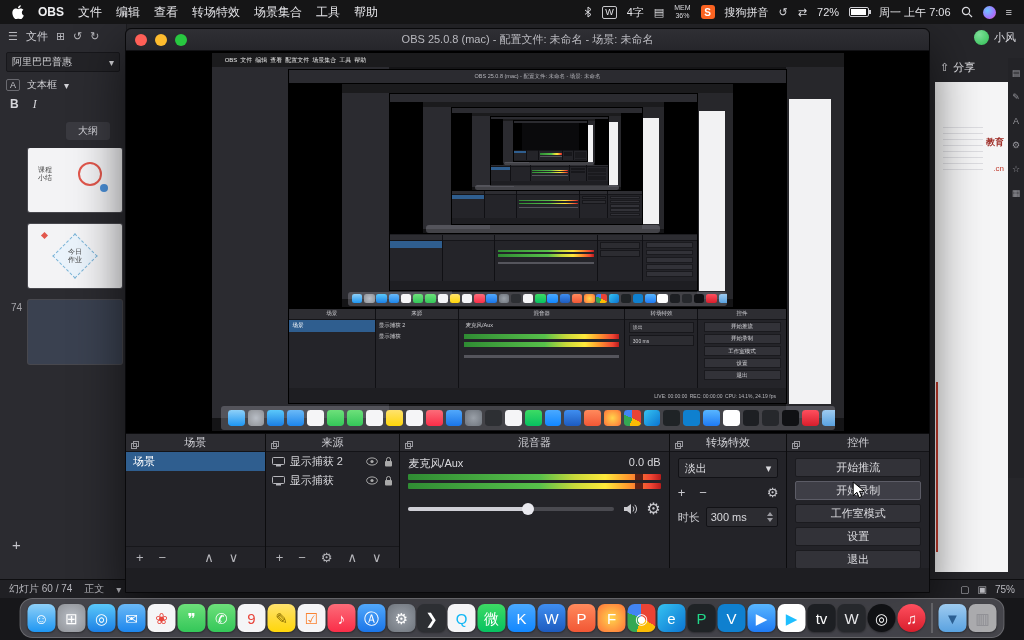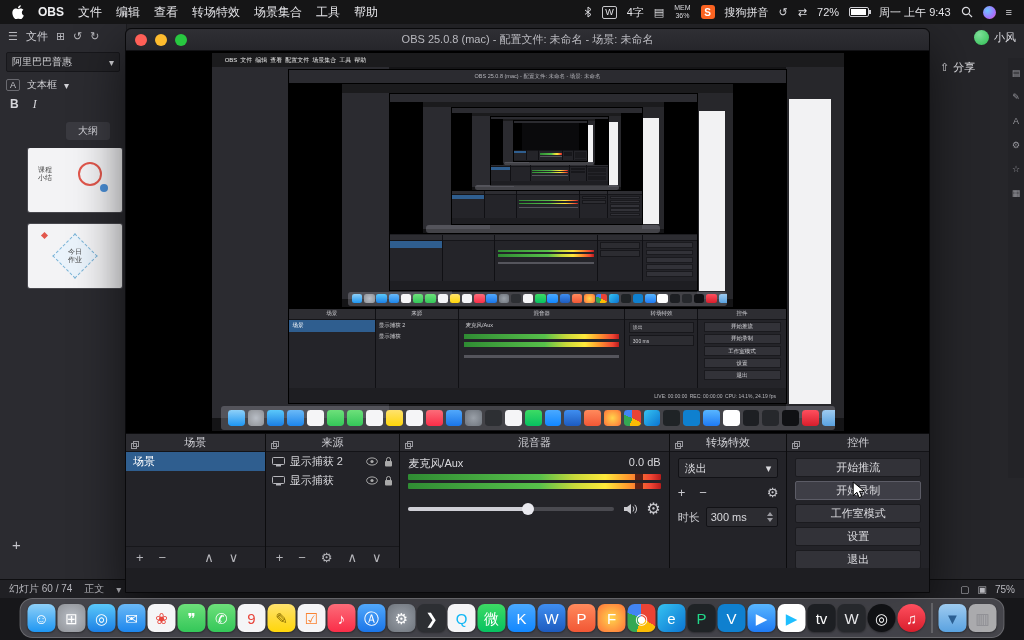--- a/index.html
+++ b/index.html
@@ -180,21 +180,21 @@
         <span>36%</span>
       </div>
       <span class="sogou">S</span>
       <span>搜狗拼音</span>
       <span class="mb-ic">↺</span>
       <span class="mb-ic">⇄</span>
       <span>72%</span>
       <span class="batt">
           <i></i>
         </span>
-      <span>周一 上午 9:43</span>
+      <span>周一 上午 7:06</span>
       <span class="mb-ic">
           <svg width="12" height="12" viewBox="0 0 12 12">
             <circle cx="5" cy="5" r="3.6" fill="none" stroke="#d9d9dd" stroke-width="1.2"></circle>
             <path d="M7.8 7.8L11 11" stroke="#d9d9dd" stroke-width="1.2"></path>
           </svg>
         </span>
       <span class="siri"></span>
       <span class="mb-ic">≡</span>
     </div>
   </div>
@@ -228,32 +228,44 @@
             <div class="thumb t0">
               <span class="thumb-title">课程小结</span>
             </div>
           </div>
           <div class="slide-row">
             <span class="slide-num"></span>
             <div class="thumb t3">
               <span class="thumb-title">今日作业</span>
             </div>
           </div>
+          <div class="slide-row">
+            <span class="slide-num">74</span>
+            <div class="thumb t4">
+              <span class="thumb-title"></span>
+            </div>
+          </div>
         </div>
       <div class="wps-add">+</div>
     </div>
 
     <div class="wps-right">
       <div class="wps-user">
         <span class="avatar"></span>
         <span>小风</span>
       </div>
       <div class="wps-share">
         <span>⇧</span>
         <span>分享</span>
+      </div>
+      <div class="wps-page">
+        <div class="doc-lines"></div>
+        <span class="doc-red1">教育</span>
+        <span class="doc-red2">.cn</span>
+        <div class="red-line"></div>
       </div>
       <div class="wps-side">
         <span>▤</span>
         <span>✎</span>
         <span>A</span>
         <span>⚙</span>
         <span>☆</span>
         <span>▦</span>
       </div>
     </div>

